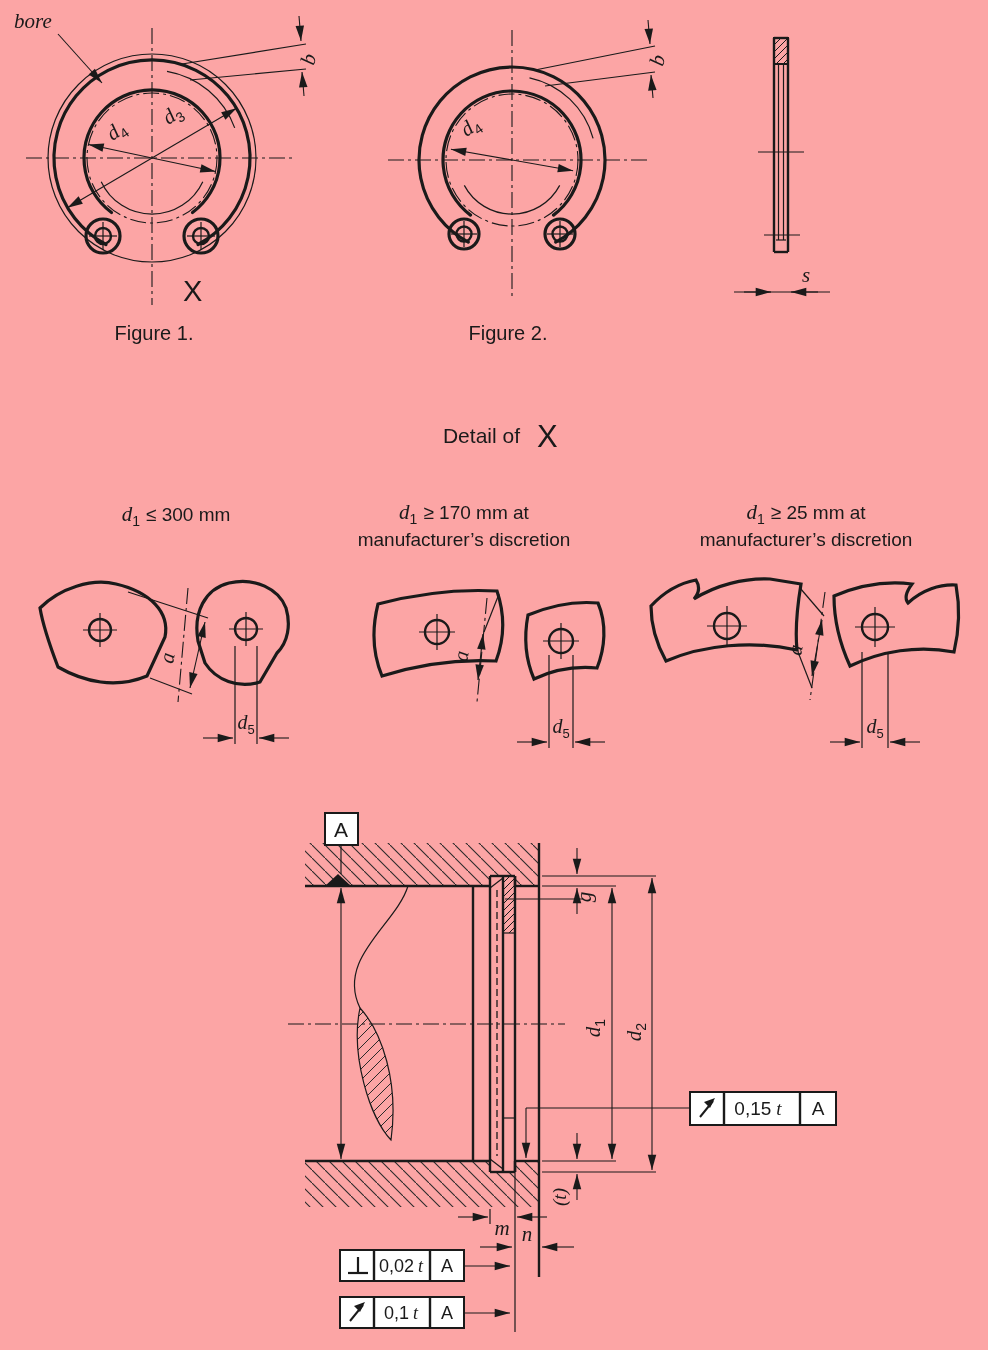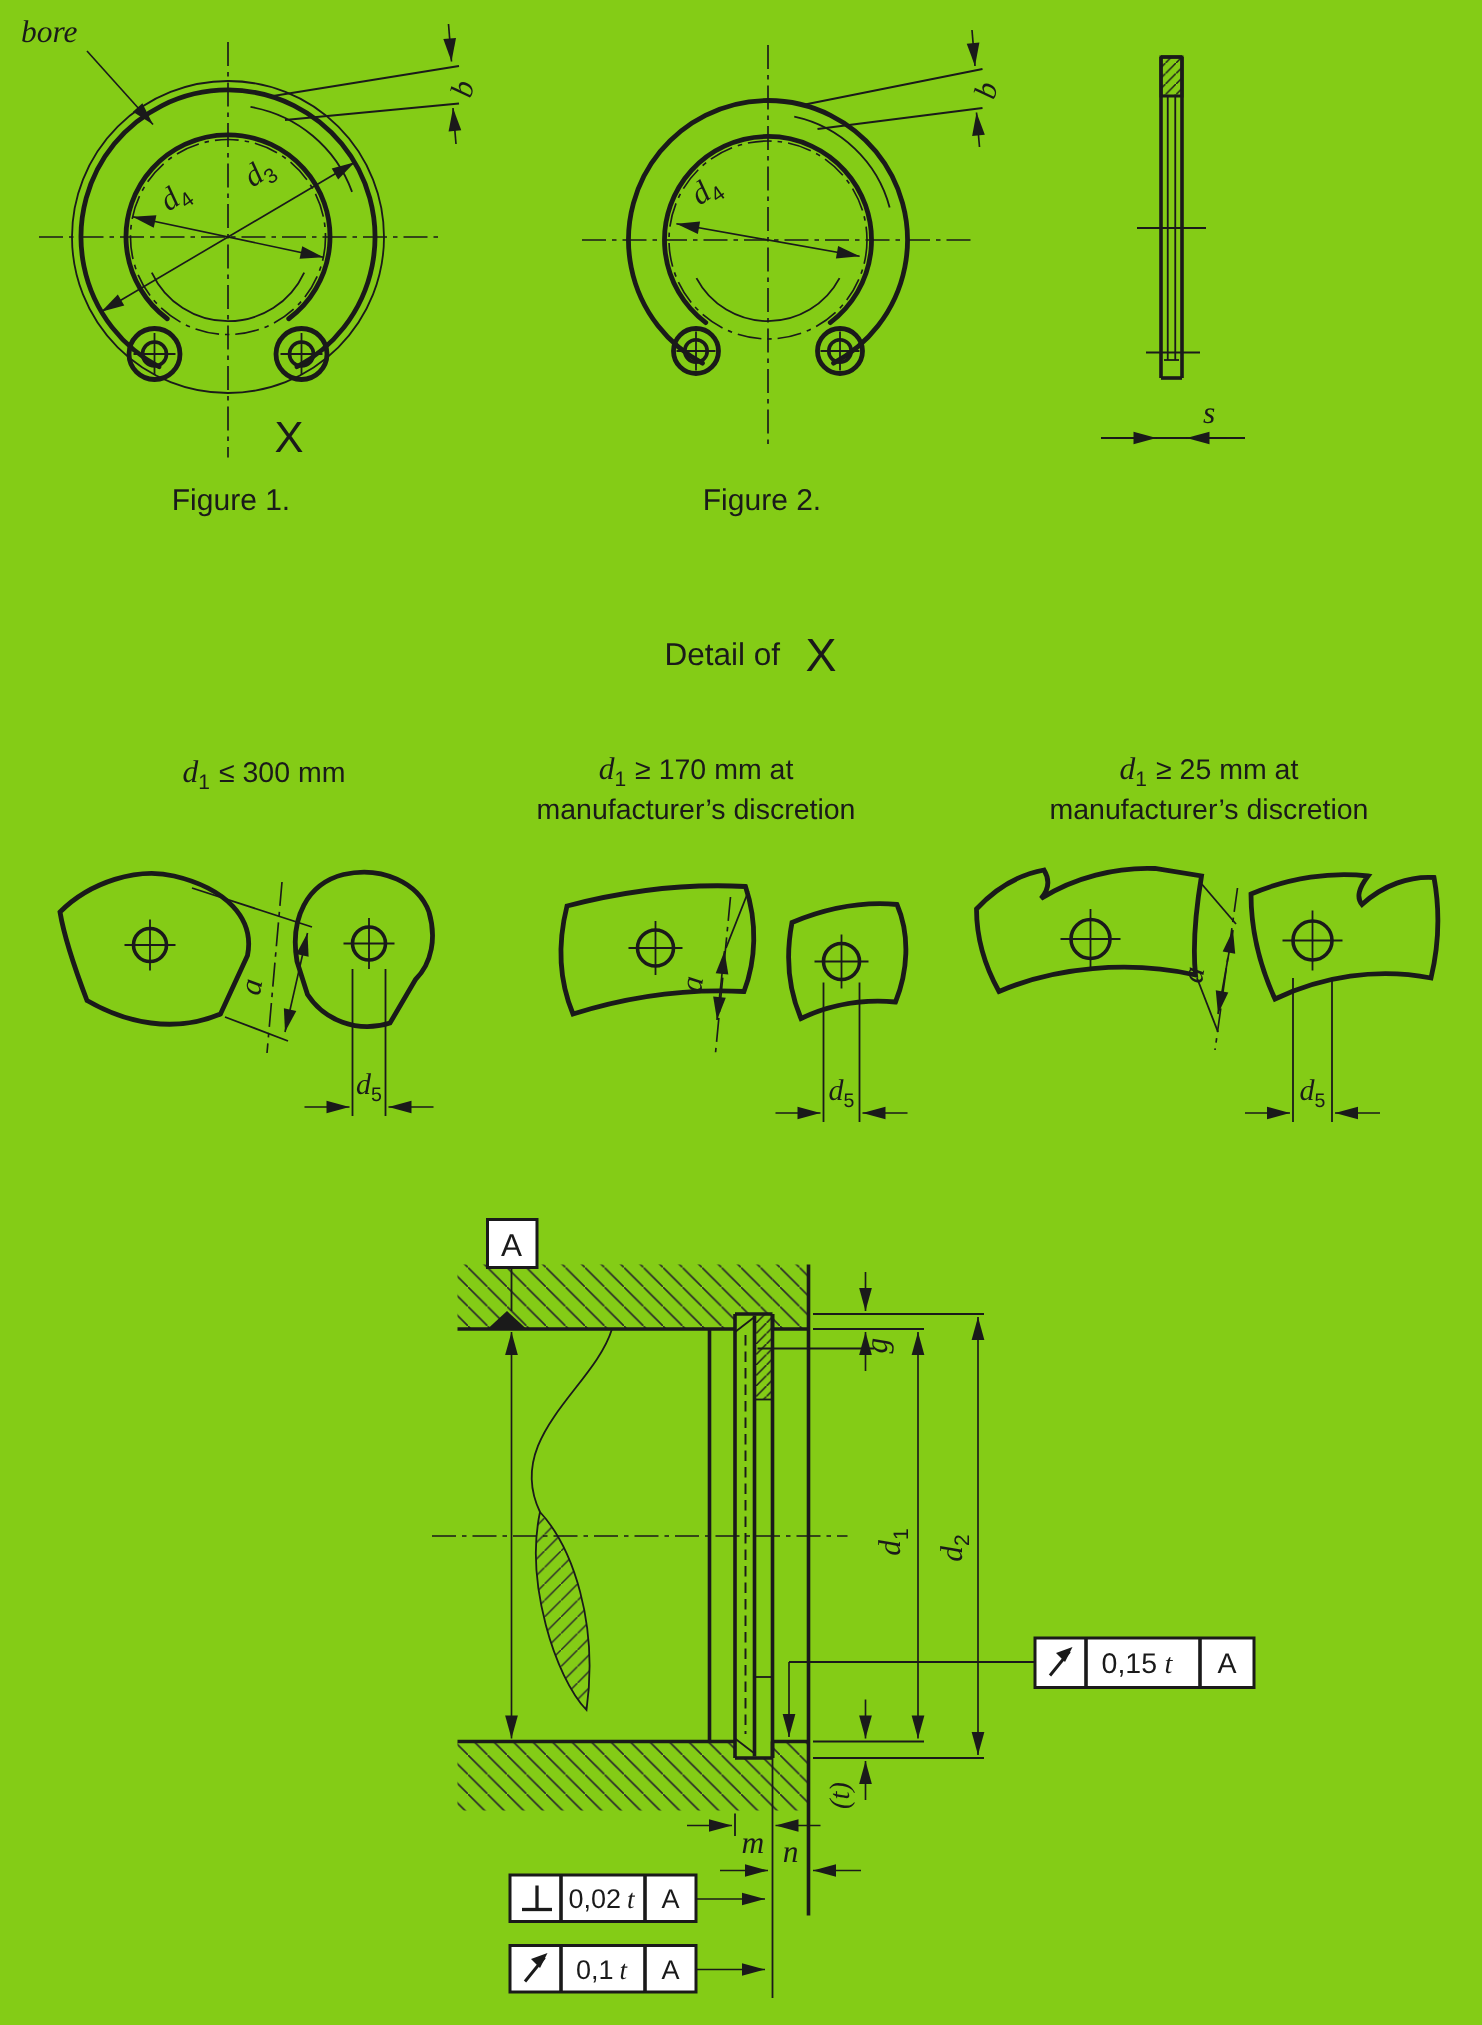--- a/index.html
+++ b/index.html
@@ -1,16 +1,16 @@
 <!DOCTYPE html>
 <html><head>
 <meta charset="utf-8">
 <style>
   html,body { margin:0; padding:0; background:#ffffff; }
-  .page { width:988px; height:1350px; background:#84cc16; position:relative; overflow:hidden; }
+  .page { width:988px; height:1350px; background:#fca5a5; position:relative; overflow:hidden; }
   svg { display:block; }
   svg text { font-family:"Liberation Sans", sans-serif; fill:#1a1a1a; }
   .sans      { font-family:"Liberation Sans", sans-serif; font-style:normal; }
   .it-serif  { font-family:"Liberation Serif", serif; font-style:italic; }
   .thick  { stroke:#1a1a1a; stroke-width:3.2; fill:none; stroke-linecap:round; }
   .med    { stroke:#1a1a1a; stroke-width:2.4; fill:none; }
   .thin   { stroke:#1a1a1a; stroke-width:1.2; fill:none; }
   .dim    { stroke:#1a1a1a; stroke-width:1.1; fill:none; }
   .cline  { stroke:#1a1a1a; stroke-width:1.1; fill:none; stroke-dasharray:16 4 3 4; }
   .hidden-l { stroke:#1a1a1a; stroke-width:1.3; fill:none; stroke-dasharray:7 4; }

